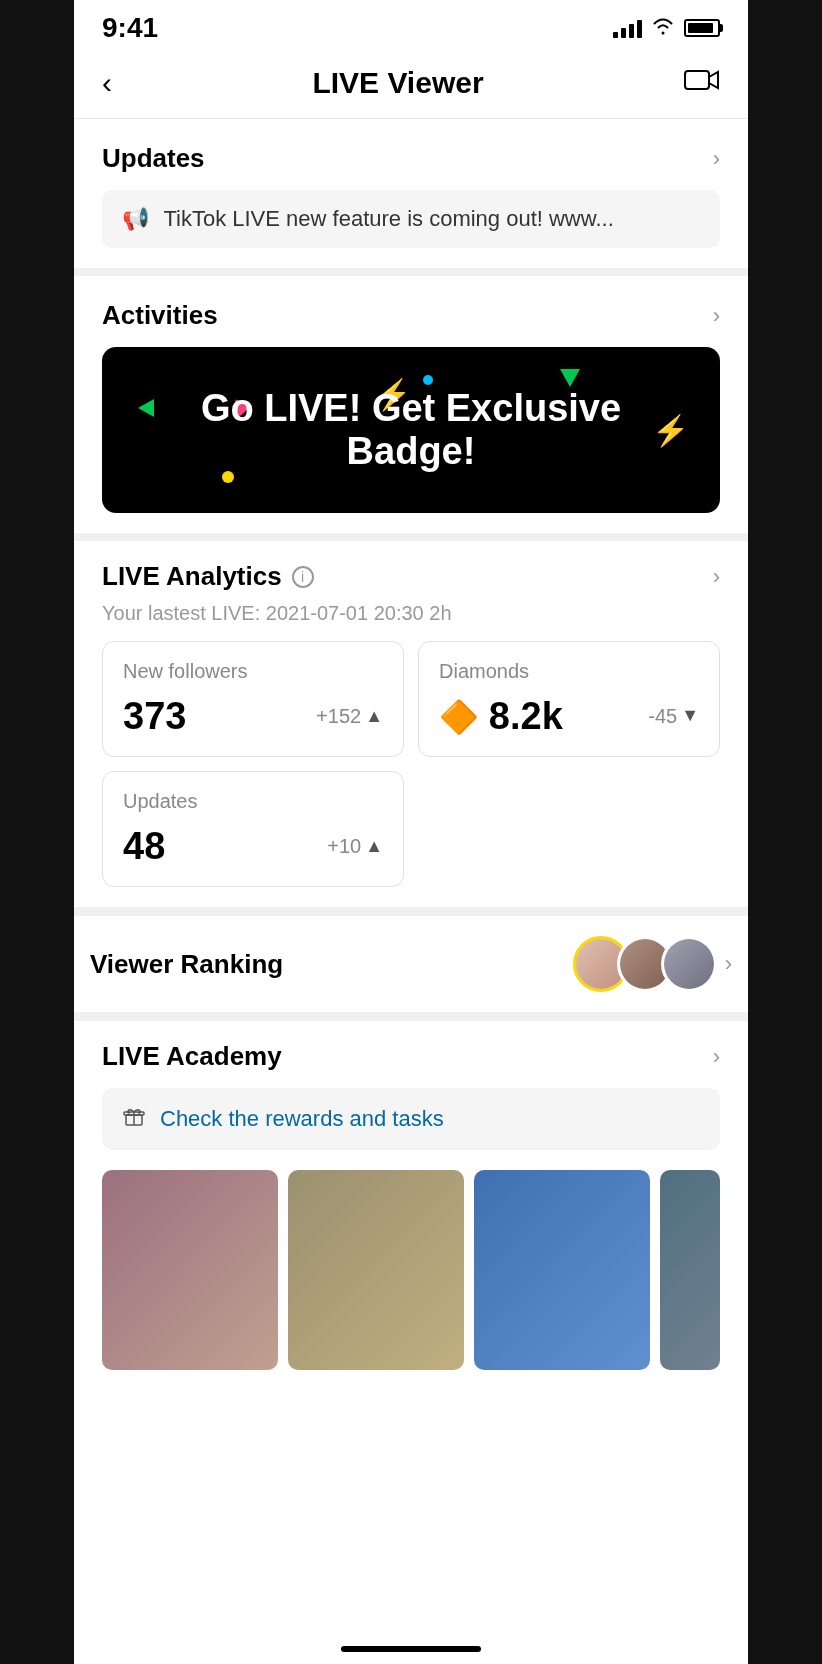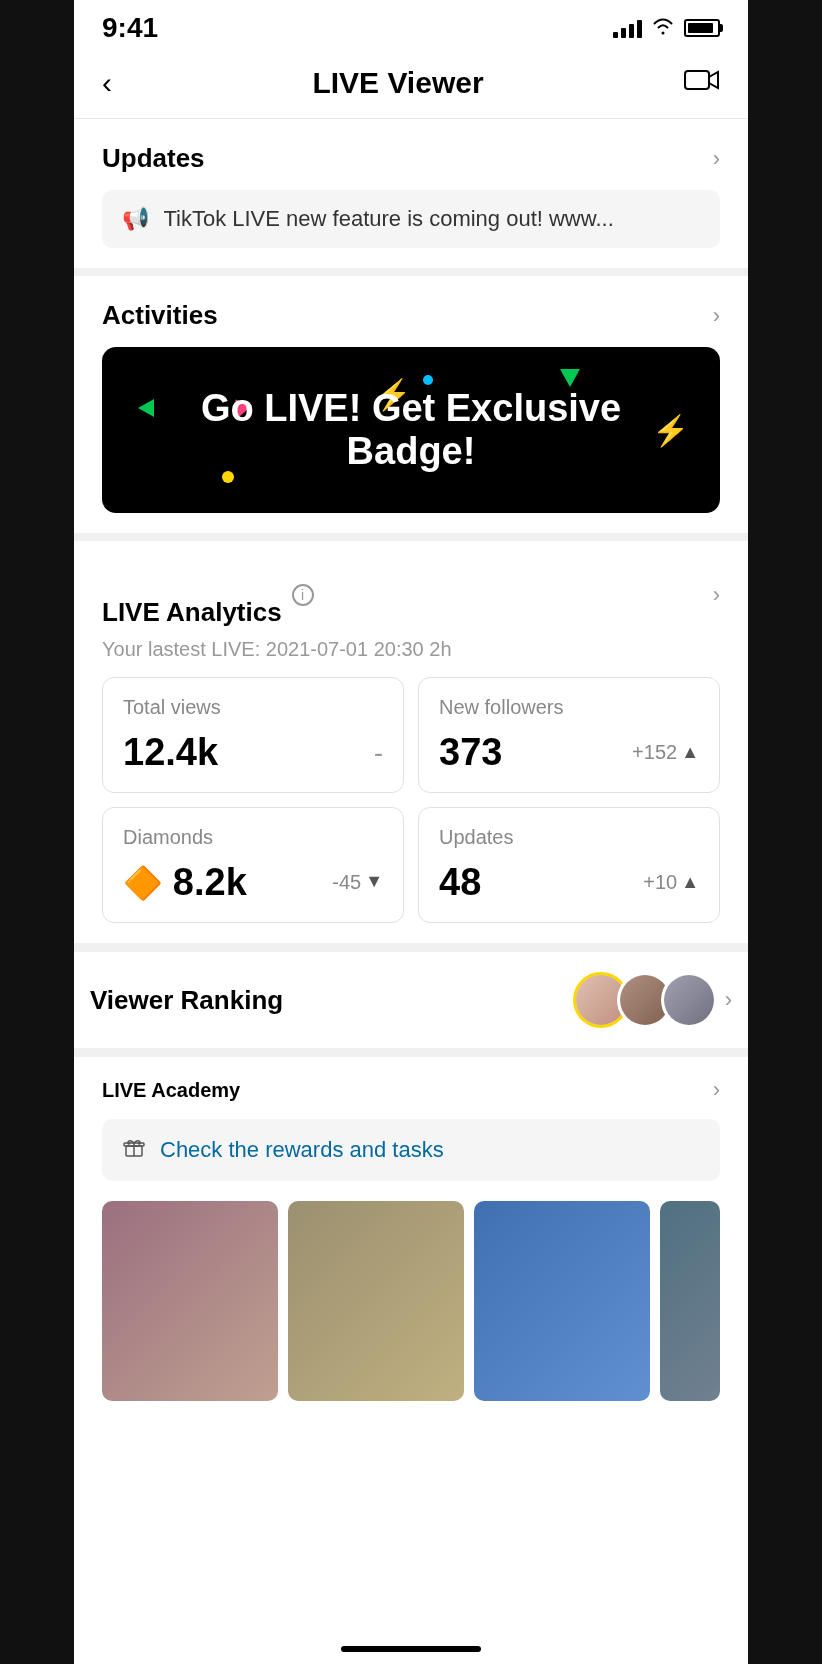--- a/index.html
+++ b/index.html
@@ -243,21 +243,20 @@
     }
     .analytics-label-group {
       display: flex;
       align-items: center;
       gap: 10px;
     }
     .analytics-label {
       font-size: 26px;
       font-weight: 700;
       color: #000;
-      margin-top: 36px;
     }
     .info-icon {
       width: 22px;
       height: 22px;
       border: 2px solid #999;
       border-radius: 50%;
       display: flex;
       align-items: center;
       justify-content: center;
       font-size: 14px;
@@ -381,21 +380,21 @@
 
     
     .live-academy-row {
       display: flex;
       align-items: center;
       justify-content: space-between;
       padding: 20px 28px 16px;
       border-top: 1px solid #f0f0f0;
     }
     .live-academy-label {
-      font-size: 20px;
+      font-size: 26px;
       font-weight: 700;
       color: #000;
     }
     .rewards-banner {
       margin: 0 28px 20px;
       background: #f5f5f5;
       border-radius: 10px;
       padding: 16px 20px;
       display: flex;
       align-items: center;
@@ -520,27 +519,20 @@
     <div class="analytics-label-group">
       <span class="analytics-label">LIVE Analytics</span>
       <div class="info-icon">i</div>
     </div>
     <span class="chevron">›</span>
   </div>
   <div class="analytics-subtitle">Your lastest LIVE: 2021-07-01 20:30 2h</div>
 
   <div class="analytics-grid">
 
-    <div class="analytics-card">
-      <div class="card-label">Total views</div>
-      <div class="card-value-row">
-        <span class="card-value">12.4k</span>
-        <span class="card-change change-neutral">-</span>
-      </div>
-    </div>
 
     <div class="analytics-card">
       <div class="card-label">New followers</div>
       <div class="card-value-row">
         <span class="card-value">373</span>
         <span class="card-change change-up" style="display:flex;align-items:center;gap:4px;">
           <span>+152</span>
           <span class="arrow-up">▲</span>
         </span>
       </div>

